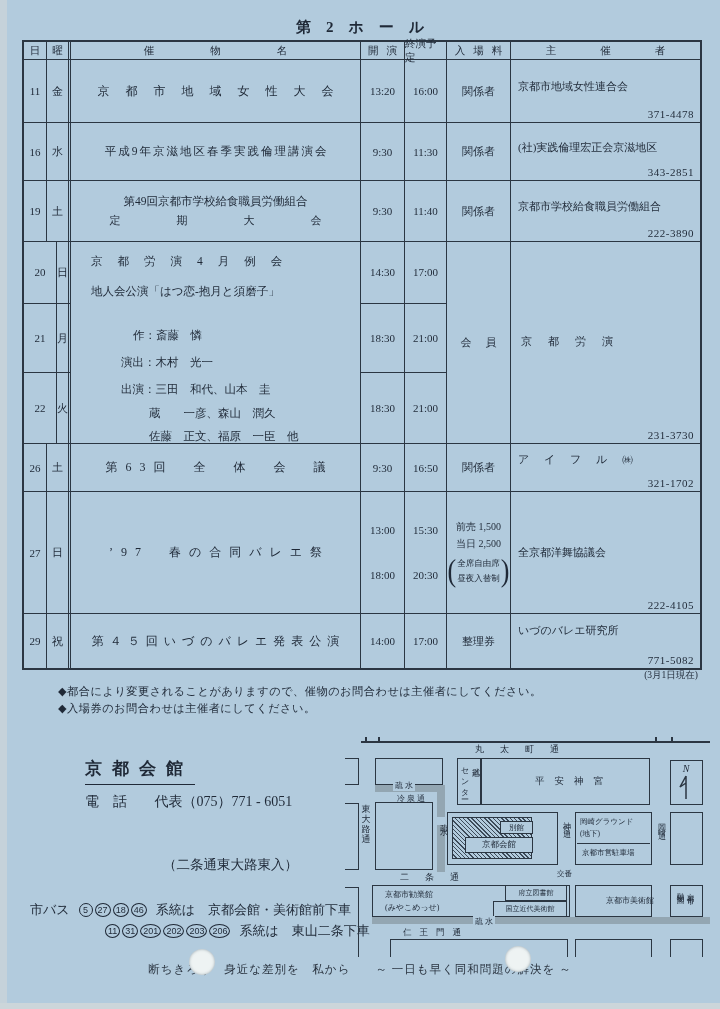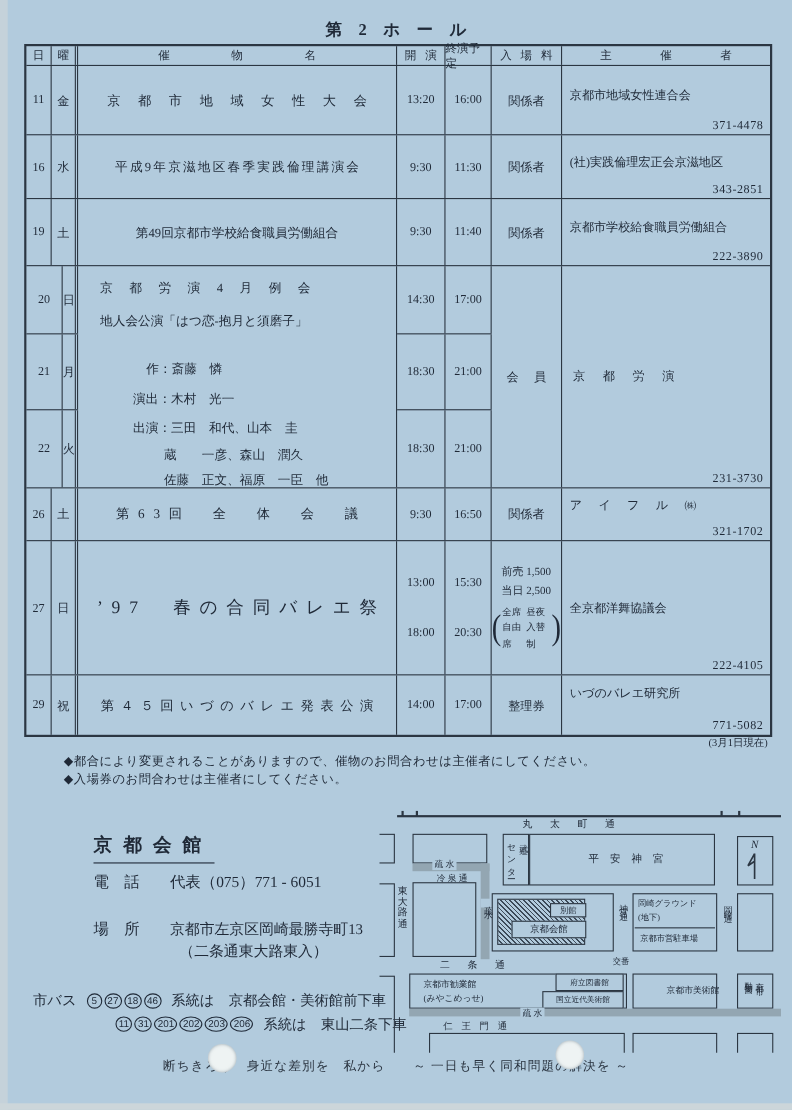--- a/index.html
+++ b/index.html
@@ -50,21 +50,21 @@
   .srow.slast{border-bottom:none;}
   .sd{width:45px;border-right:1px solid var(--line);box-sizing:border-box;display:flex;align-items:center;justify-content:center;font-size:11px;}
   .sw{flex:1;border-right:3px double var(--line);box-sizing:border-box;display:flex;align-items:center;justify-content:center;font-size:11px;}
   .ss{width:44px;border-right:1px solid var(--line);box-sizing:border-box;display:flex;align-items:center;justify-content:center;font-size:11px;}
   .se{flex:1;border-right:1px solid var(--line);box-sizing:border-box;display:flex;align-items:center;justify-content:center;font-size:11px;}
   .blocktitle{display:block;}
   .bt-line{position:absolute;font-size:11.5px;white-space:nowrap;}
   
   .paren{display:flex;align-items:center;justify-content:center;margin-top:2px;}
   .paren .pch{font-size:26px;font-weight:400;transform:scaleY(1.25);line-height:1;}
-  .paren .pmid{display:flex;flex-direction:row;font-size:8.5px;line-height:1.7;padding:0 1px;}
+  .paren .pmid{display:flex;flex-direction:column;font-size:8.5px;line-height:1.7;padding:0 1px;}
 
   
   .asof{right:22px;top:669px;font-size:9.5px;}
   .note{left:58px;font-size:11.2px;letter-spacing:.5px;}
 
   
   .v-name{left:85px;top:757px;font-size:17px;font-weight:bold;letter-spacing:10px;border-bottom:1.5px solid var(--ink);padding:0 2px 4px 0;}
   .v-line{font-size:14px;}
   .v-label{display:inline-block;min-width:52px;}
   .v-addr{font-size:13.5px;}
@@ -152,20 +152,21 @@
         <span class="orgname">(社)実践倫理宏正会京滋地区</span>
         <span class="orgtel">343-2851</span>
       </div>
     </div>
 
     <div class="trow" style="height:61px">
       <div class="c cd">19</div>
       <div class="c cw">土</div>
       <div class="c ct" style="flex-direction:column;justify-content:center;gap:4px">
         <span style="font-size:11.5px">第49回京都市学校給食職員労働組合</span>
+        <span class="ls56">定期大会</span>
       </div>
       <div class="c cs">9:30</div>
       <div class="c ce">11:40</div>
       <div class="c cf">関係者</div>
       <div class="c co">
         <span class="orgname">京都市学校給食職員労働組合</span>
         <span class="orgtel">222-3890</span>
       </div>
     </div>
 
@@ -228,21 +229,21 @@
       <div class="c co">
         <span class="orgname ls6" style="top:18%">ア イ フ ル ㈱</span>
         <span class="orgtel">321-1702</span>
       </div>
     </div>
 
     <div class="trow" style="height:122px">
       <div class="c cd">27</div>
       <div class="c cw">日</div>
       <div class="c ct">
-          <span class="ls8" style="font-size:16px">’97　春の合同バレエ祭</span>
+          <span class="ls8" style="font-size:12px">’97　春の合同バレエ祭</span>
         </div>
       <div class="c cs" style="flex-direction:column;justify-content:space-evenly">
         <span>13:00</span>
         <span>18:00</span>
       </div>
       <div class="c ce" style="flex-direction:column;justify-content:space-evenly">
         <span>15:30</span>
         <span>20:30</span>
       </div>
       <div class="c cf" style="flex-direction:column;justify-content:center;font-size:10px;gap:3px">
@@ -283,24 +284,20 @@
   <div class="abs note" style="top:701px">◆入場券のお問合わせは主催者にしてください。</div>
   <div class="abs note" style="top:684px">◆都合により変更されることがありますので、催物のお問合わせは主催者にしてください。</div>
 
   <div class="abs v-name">京都会館</div>
 
   <div class="abs v-line" style="left:85px;top:793px">
     <span class="v-label">電　話</span>
     <span style="margin-left:14px">代表（075）771 - 6051</span>
   </div>
 
-  <div class="abs v-line" style="left:85px;top:836px">
-    <span class="v-label">場　所</span>
-    <span class="v-addr" style="margin-left:14px">京都市左京区岡崎最勝寺町13</span>
-  </div>
   <div class="abs v-addr" style="left:163px;top:856px">（二条通東大路東入）</div>
 
   <div class="abs bus-line" style="left:30px;top:901px">
     <span>市バス</span>
     <span style="width:8px"></span>
     <span class="circ">5</span>
     <span class="circ">27</span>
     <span class="circ">18</span>
     <span class="circ">46</span>
     <span style="margin-left:8px">系統は　京都会館・美術館前下車</span>

